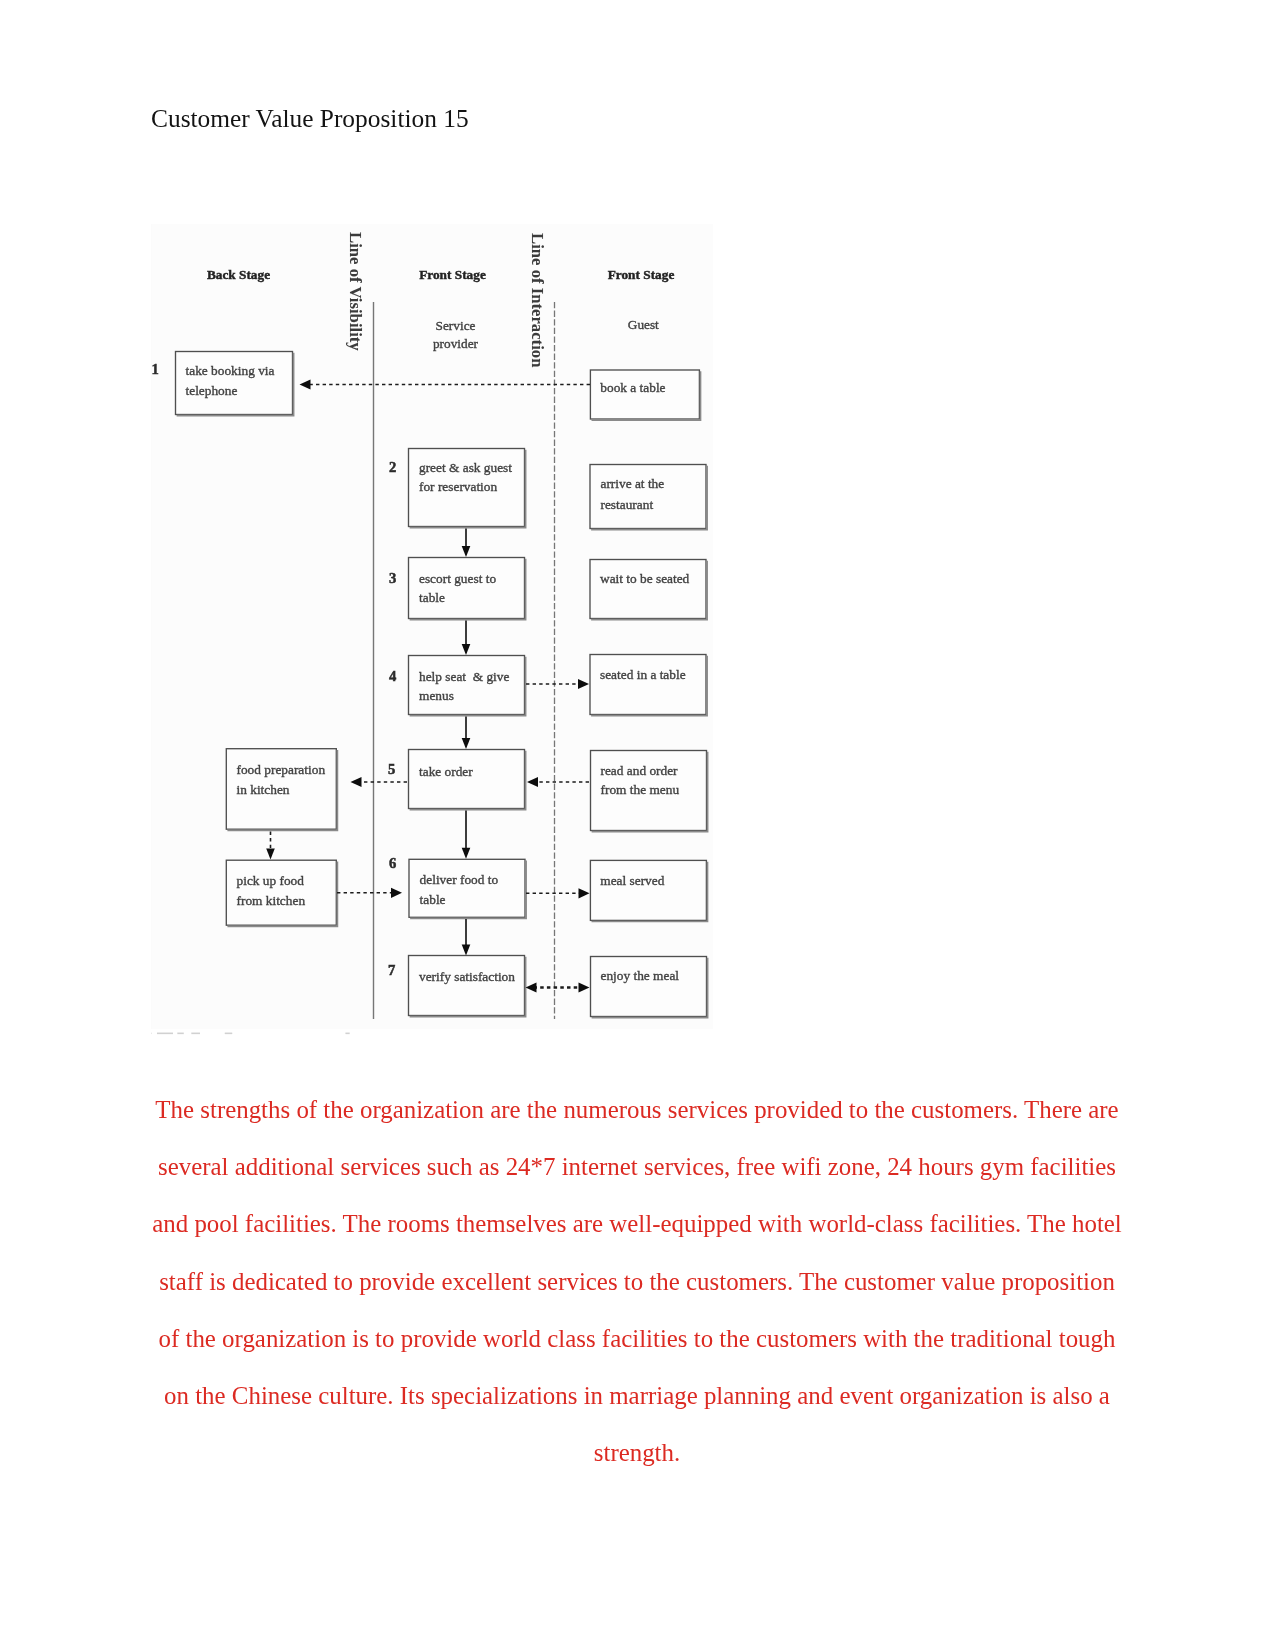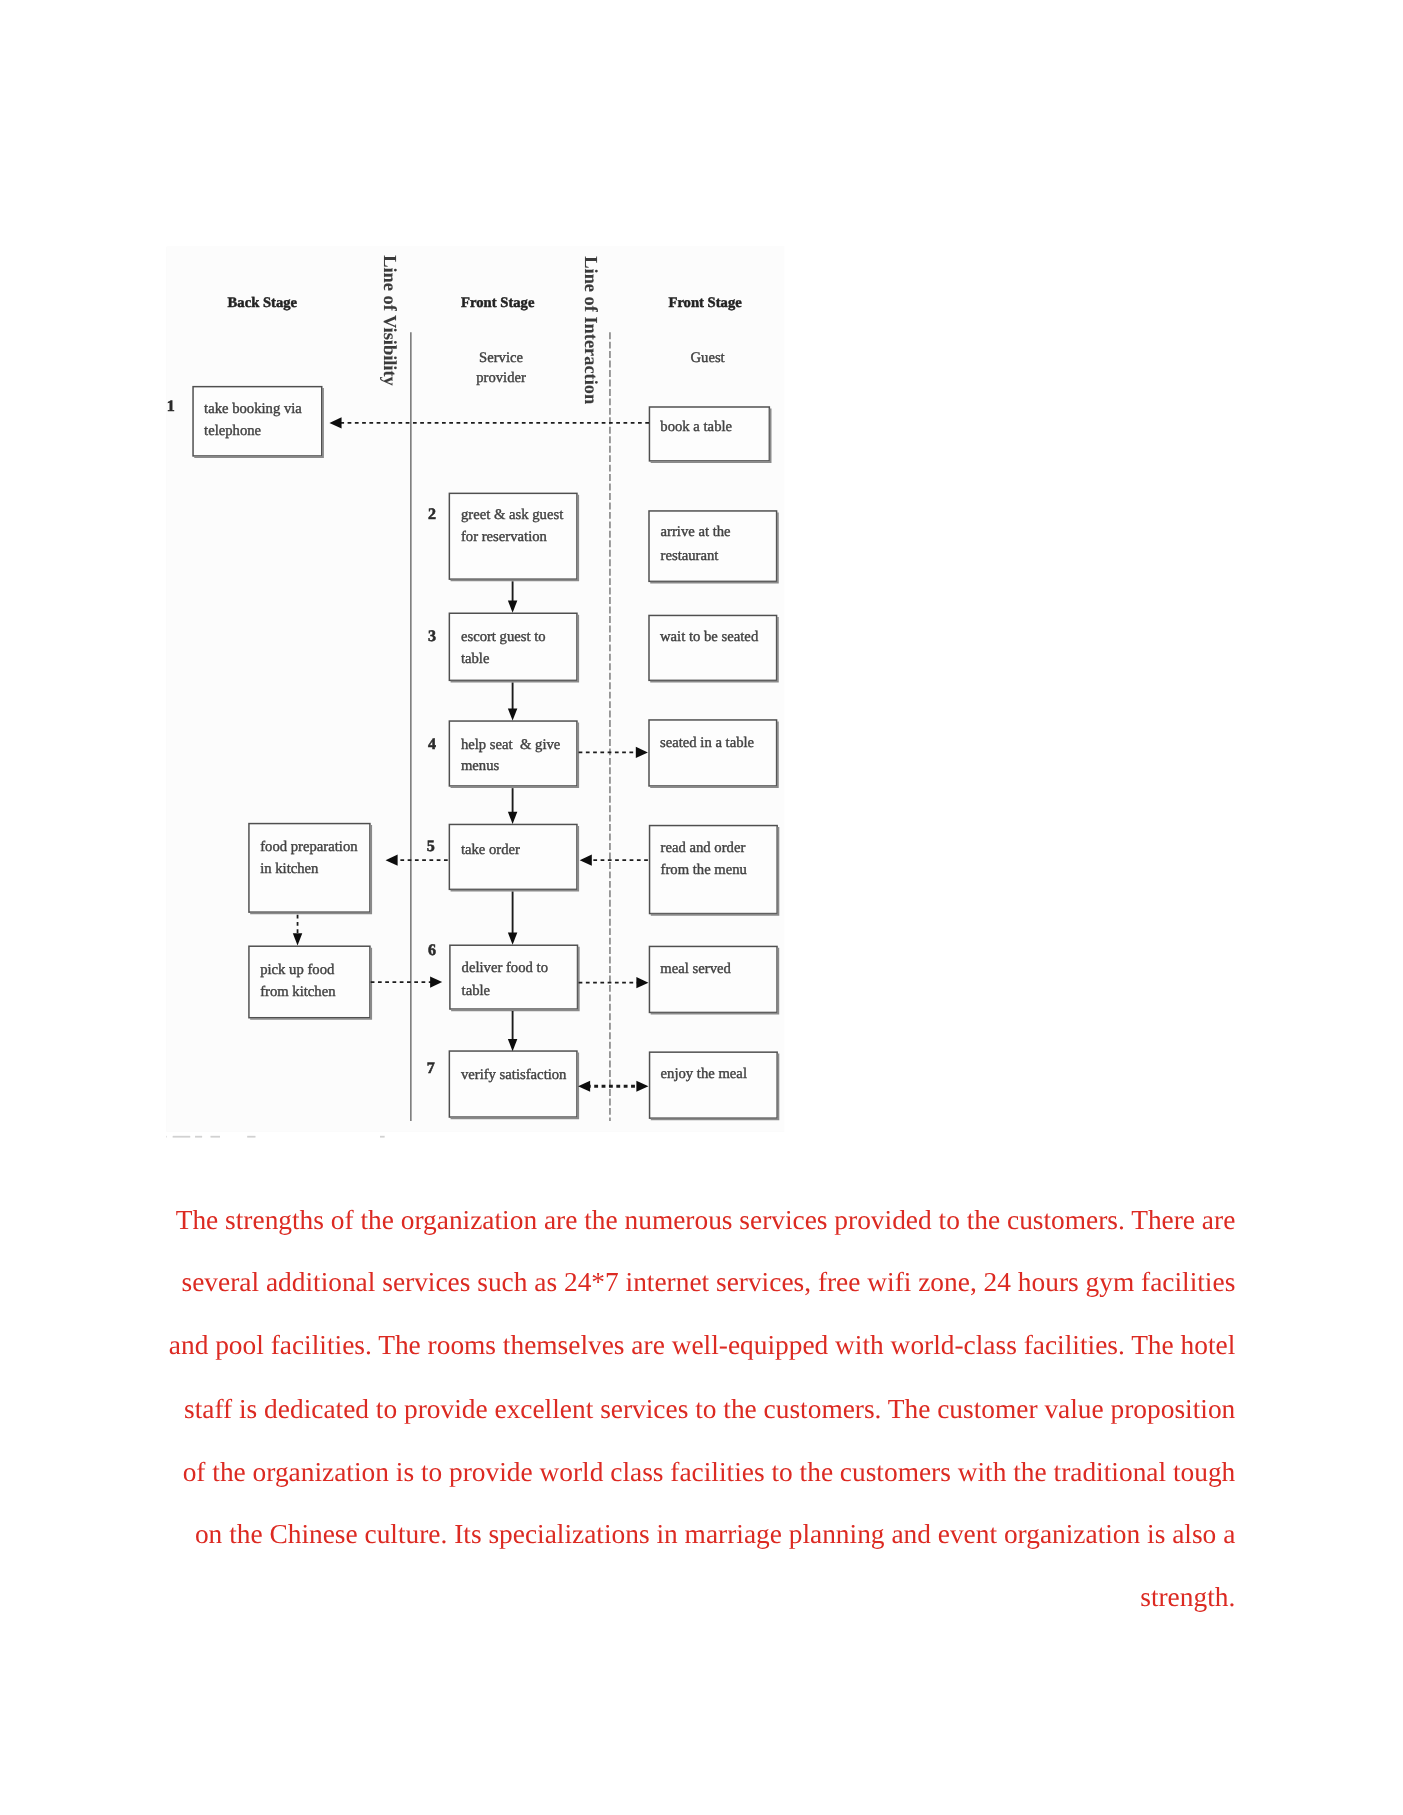--- a/index.html
+++ b/index.html
@@ -1,26 +1,27 @@
 <!DOCTYPE html>
 <html><head>
 <meta charset="utf-8">
 <style>
   html,body{margin:0;padding:0;}
   body{width:1275px;height:1650px;background:#ffffff;font-family:"Liberation Serif",serif;overflow:hidden;}
   .page{position:relative;width:1275px;height:1650px;background:#fff;}
   .hdr{position:absolute;left:151px;top:104px;font-size:25.4px;color:#131313;white-space:nowrap;}
   .figwrap{position:absolute;left:151px;top:222px;width:562px;height:815px;}
   .figwrap svg{display:block;}
-  .body-text{position:absolute;left:151px;top:1081px;width:972px;font-size:24.9px;line-height:57.2px;color:#dc2a22;text-align:right;margin:0;}
+  .body-text{position:absolute;left:151px;top:1081px;width:972px;font-size:24.9px;line-height:57.2px;color:#dc2a22;text-align:center;margin:0;}
 </style>
 </head>
 <body>
 
 <div class="page">
+  <div class="hdr">Customer Value Proposition 15</div>
   <div class="figwrap">
     <svg id="blueprint" width="562" height="815" viewBox="0 0 562 815" xmlns="http://www.w3.org/2000/svg">
         <defs>
           <filter id="scan" x="-8%" y="-8%" width="116%" height="116%">
             <feTurbulence type="fractalNoise" baseFrequency="0.5" numOctaves="2" seed="11" result="n"></feTurbulence>
             <feDisplacementMap in="SourceGraphic" in2="n" scale="1.05" xChannelSelector="R" yChannelSelector="G" result="d"></feDisplacementMap>
             <feGaussianBlur in="d" stdDeviation="0.66" result="b"></feGaussianBlur>
             <feComponentTransfer in="b">
               <feFuncA type="linear" slope="1.3" intercept="-0.02"></feFuncA>
             </feComponentTransfer>

